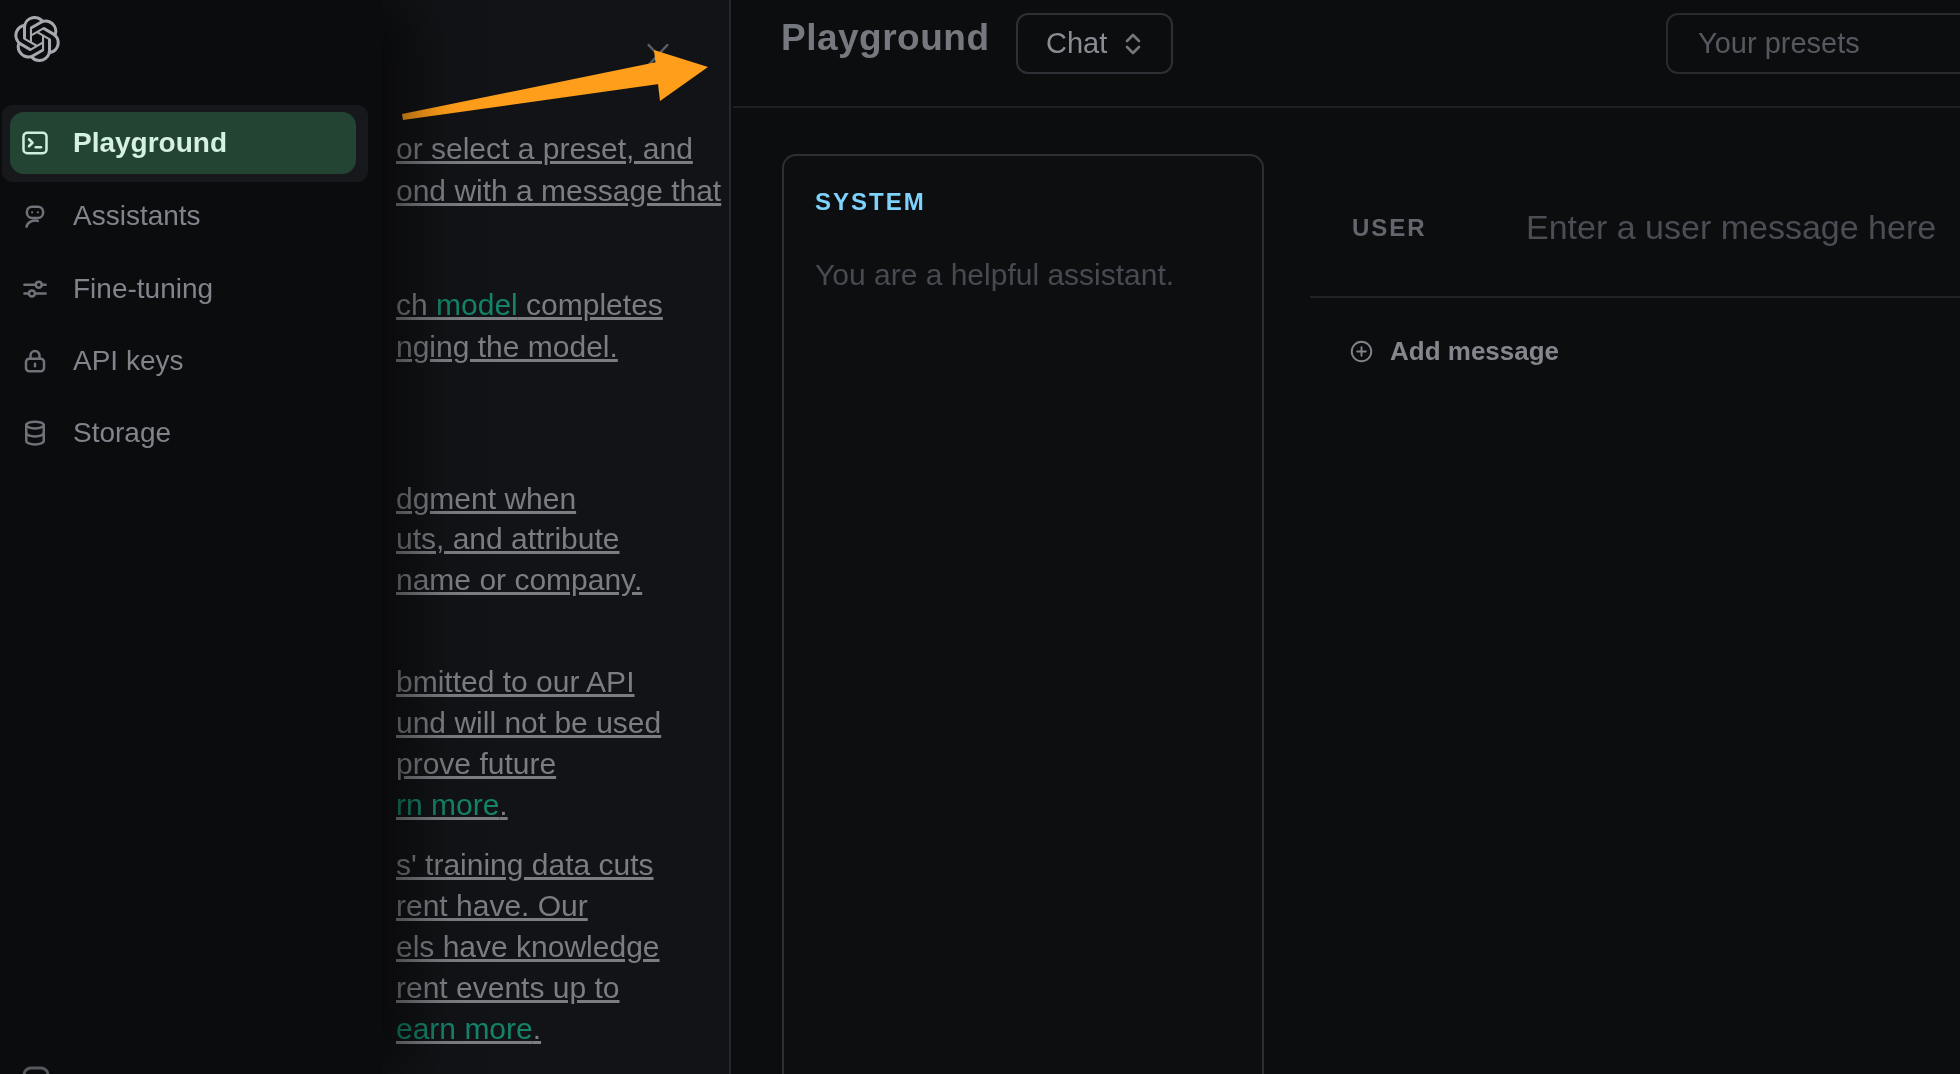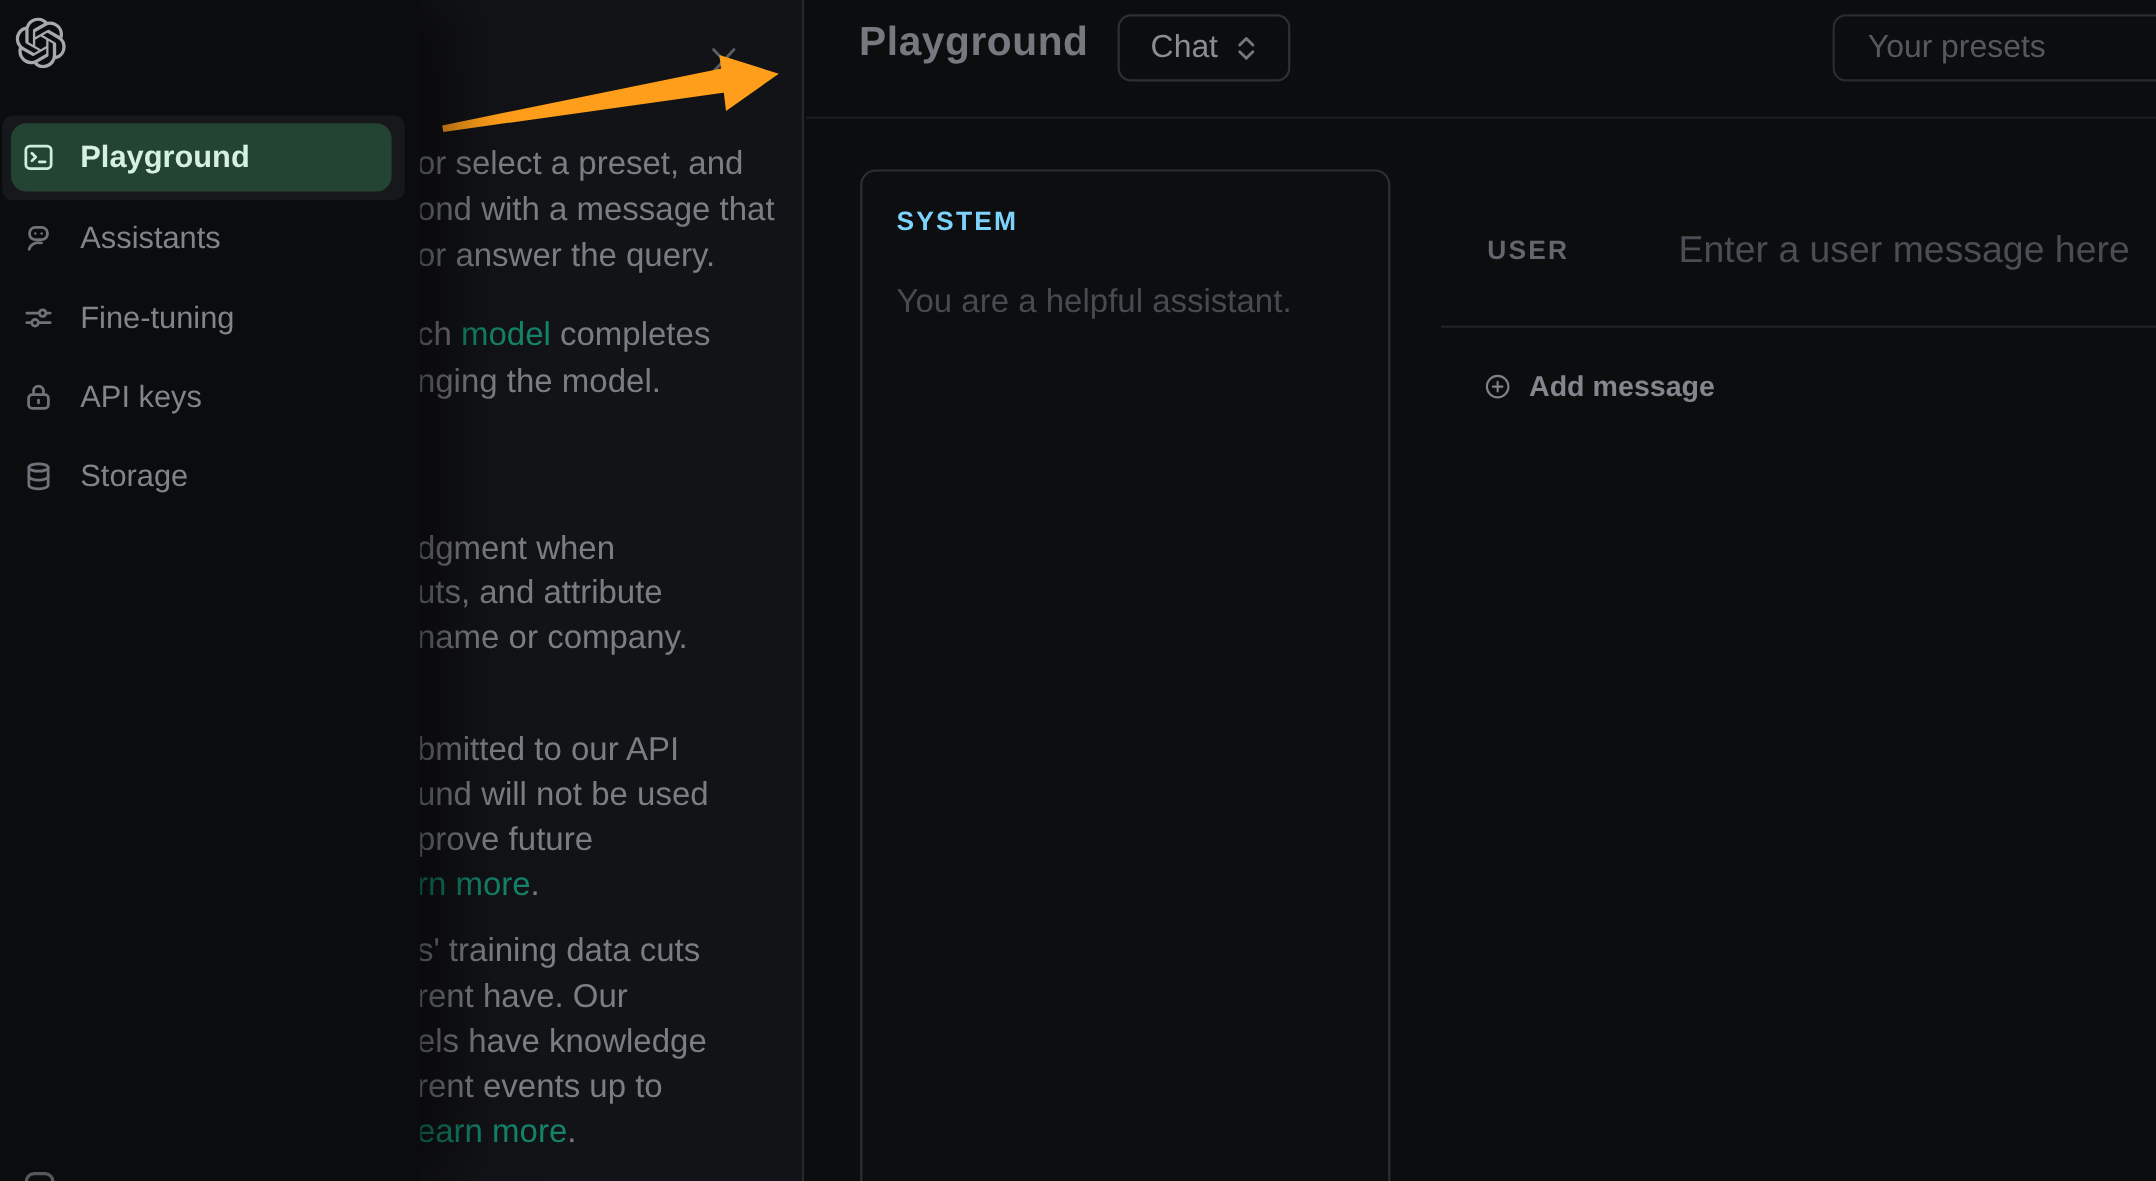--- a/index.html
+++ b/index.html
@@ -21,21 +21,21 @@
   .sys-ph{position:absolute;left:31px;top:102px;font-size:30px;color:#474a50;}
   .user-label{position:absolute;left:621px;top:60px;font-size:24px;font-weight:700;letter-spacing:2px;color:#63666c;}
   .user-ph{position:absolute;left:795px;top:54px;font-size:34px;color:#4a4d53;white-space:nowrap;}
   .row-divider{position:absolute;left:579px;top:296px;width:650px;height:2px;background:#212327;}
   .add-msg{position:absolute;left:619px;top:336px;display:flex;align-items:center;gap:17px;color:#7f8288;}
   .add-msg .lbl{font-size:26px;font-weight:700;color:#83868c;}
 
   
   .onboard{position:absolute;left:0;top:0;width:731px;height:1074px;background:#121316;z-index:10;
            border-right:2px solid #26282c;box-sizing:border-box;}
-  .ob-line{position:absolute;left:379px;font-size:30px;line-height:41px;color:#7b7d82;white-space:nowrap;}
+  .ob-line{position:absolute;left:396px;font-size:30px;line-height:41px;color:#7b7d82;white-space:nowrap;text-decoration:underline;}
   .ob-link{color:#15826a;}
   .close-btn{position:absolute;left:641px;top:38px;width:34px;height:36px;background:none;border:0;padding:0;cursor:pointer;color:#5a5d62;}
 
   
   .arrow{position:absolute;left:0;top:0;z-index:20;pointer-events:none;}
 
   
   .sidebar{position:absolute;left:0;top:0;width:382px;height:1074px;background:#0b0c0e;z-index:30;
            box-shadow:26px 0 55px rgba(0,0,0,.55);}
   .logo{position:absolute;left:14px;top:16px;color:#a7a9ae;}
@@ -93,21 +93,20 @@
 
   <div class="onboard">
     <button class="close-btn">
       <svg width="32" height="34" viewBox="0 0 24 24" fill="none" stroke="currentColor" stroke-width="1.9" stroke-linecap="round">
         <path d="M5 4.5 L19 19.5 M19 4.5 L5 19.5"></path>
       </svg>
     </button>
 
     <div class="ob-line" style="top:128px">or select a preset, and</div>
     <div class="ob-line" style="top:170px">ond with a message that</div>
-    <div class="ob-line" style="top:212px">or answer the query.</div>
 
     <div class="ob-line" style="top:284px"><span>ch </span><span class="ob-link">model</span><span> completes</span></div>
     <div class="ob-line" style="top:326px">nging the model.</div>
 
     <div class="ob-line" style="top:478px">dgment when</div>
     <div class="ob-line" style="top:518px">uts, and attribute</div>
     <div class="ob-line" style="top:559px">name or company.</div>
 
     <div class="ob-line" style="top:661px">bmitted to our API</div>
     <div class="ob-line" style="top:702px">und will not be used</div>

